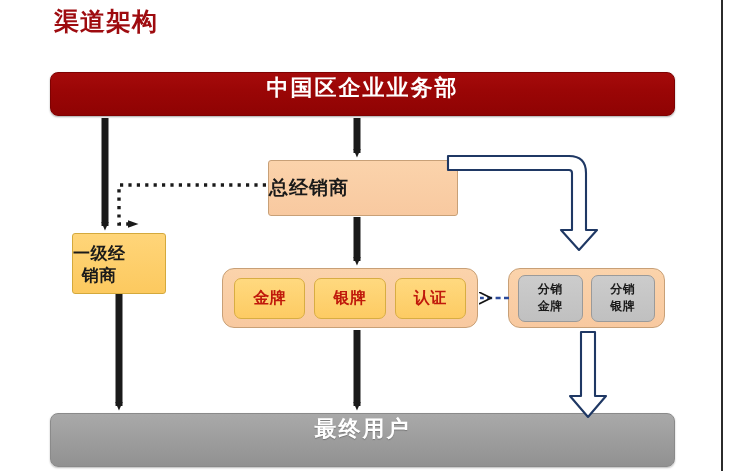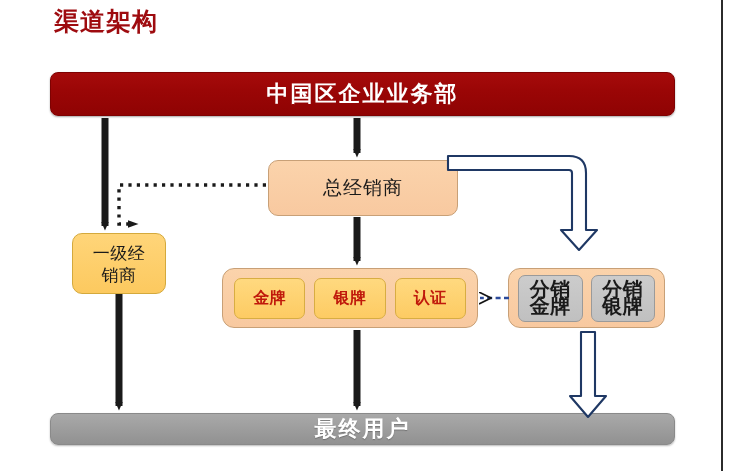--- a/index.html
+++ b/index.html
@@ -40,58 +40,57 @@
     width: 2px;
     height: 471px;
     background: #2b2b2b;
   }
 
   
   .banner {
     position: absolute;
     border-radius: 8px;
     display: flex;
-    align-items: center;
     justify-content: center;
     font-size: 22px;
     font-weight: bold;
     color: #ffffff;
     letter-spacing: 2px;
     box-sizing: border-box;
   }
   .banner-top {
     left: 50px;
     top: 72px;
     width: 625px;
     height: 44px;
     background: linear-gradient(180deg, #a50b0b 0%, #9b0606 40%, #8f0303 100%);
     border: 1px solid #7e0202;
     box-shadow: 0 1px 2px rgba(0,0,0,0.35);
   }
   .banner-bottom {
     left: 50px;
     top: 413px;
     width: 625px;
-    height: 32px;
+    height: 54px;
     background: linear-gradient(180deg, #a9a9a9 0%, #9d9d9d 50%, #919191 100%);
     border: 1px solid #8a8a8a;
     box-shadow: 0 1px 2px rgba(0,0,0,0.28);
     text-shadow: 0 1px 1px rgba(0,0,0,0.25);
   }
 
   
   .node {
     position: absolute;
     box-sizing: border-box;
     display: flex;
     align-items: center;
-    justify-content: center;
+    justify-content: flex-start;
     text-align: center;
-    border-radius: 10px;
-    font-weight: normal;
+    border-radius: 3px;
+    font-weight: bold;
   }
   .node-peach {
     background: linear-gradient(180deg, #fbd3ab 0%, #f8c9a0 100%);
     border: 1px solid #c8a077;
     color: #1a1a1a;
   }
   .node-gold {
     background: linear-gradient(180deg, #ffd579 0%, #fcc95f 100%);
     border: 1px solid #d4a93c;
     color: #1a1a1a;
@@ -156,21 +155,21 @@
   }
   .chip-gold {
     background: linear-gradient(180deg, #ffd97f 0%, #fdcb63 100%);
     border: 1px solid #d8ad42;
     color: #c0190b;
   }
   .chip-gray {
     background: linear-gradient(180deg, #cccccc 0%, #c0c0c0 100%);
     border: 1px solid #9a9a9a;
     color: #1a1a1a;
-    font-size: 20px;
+    font-size: 12px;
     line-height: 17px;
     height: 47px;
   }
 
   
   #arrows {
     position: absolute;
     left: 0;
     top: 0;
     width: 730px;

